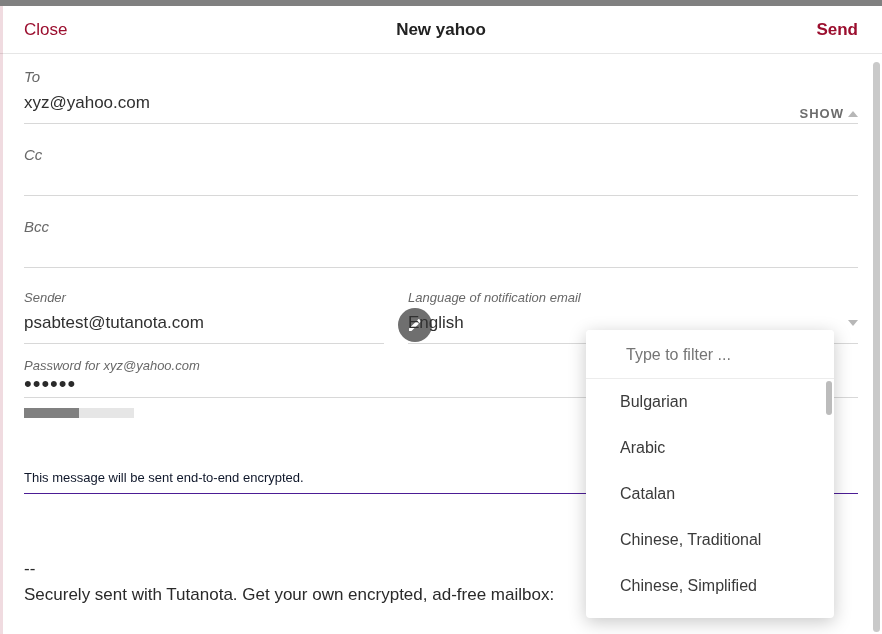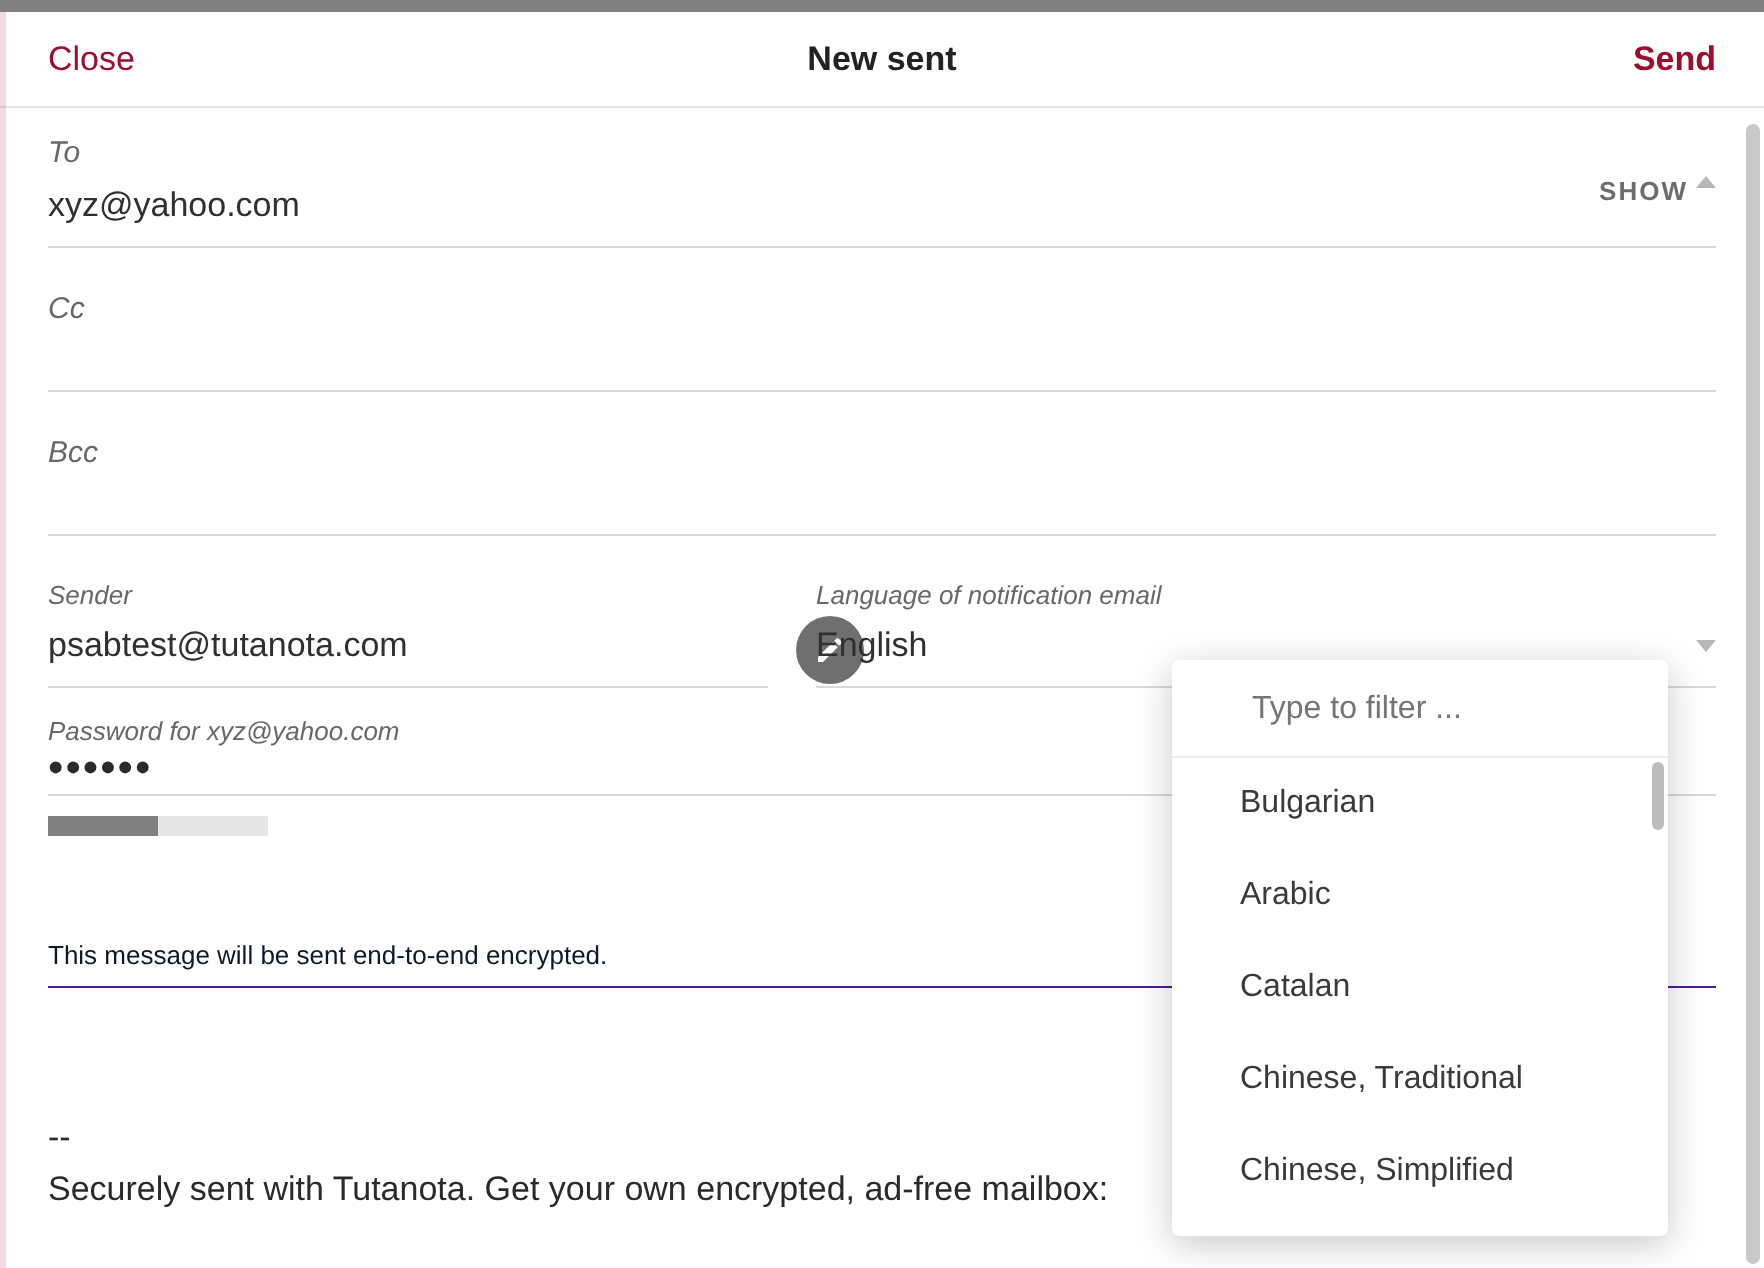--- a/index.html
+++ b/index.html
@@ -9,21 +9,21 @@
   .close { color: #9b0e2e; font-size: 17px; cursor: pointer; }
   .title { font-size: 17px; font-weight: 700; color: #222; position: absolute; left: 50%; transform: translateX(-50%); }
   .send  { color: #9b0e2e; font-size: 17px; font-weight: 700; cursor: pointer; }
   .content { position: relative; height: 580px; padding: 14px 24px 0 24px; overflow: hidden; }
   .scrollbar { position: absolute; right: 2px; top: 56px; width: 7px; height: 570px; background: #c9c9c9; border-radius: 4px; }
   .label { font-size: 15px; font-style: italic; color: #686868; margin-bottom: 2px; }
   .small-label { font-size: 13px; font-style: italic; color: #686868; margin-bottom: 2px; }
   .line-field { border: none; border-bottom: 1px solid #d8d8d8; width: 100%; font-size: 17px; padding: 6px 0 10px 0; background: transparent; color: #303030; outline: none; }
   .line-field.empty { padding: 2px 0 8px 0; }
   .to-row { position: relative; }
-  .show { position: absolute; right: 0; top: 20px; font-size: 13px; font-weight: 700; letter-spacing: 1px; color: #6d6d6d; cursor: pointer; display: flex; gap: 4px; }
+  .show { position: absolute; right: 0; top: 38px; font-size: 13px; font-weight: 700; letter-spacing: 1px; color: #6d6d6d; cursor: pointer; display: flex; align-items: center; gap: 4px; }
   .tri-up { width: 0; height: 0; border-left: 5px solid transparent; border-right: 5px solid transparent; border-bottom: 6px solid #b7b7b7; display: inline-block; }
   .block { margin-top: 22px; }
   .two-col { display: flex; gap: 24px; align-items: flex-end; margin-top: 22px; }
   .sender-col { flex: 0 0 360px; position: relative; }
   .lang-col   { flex: 1; position: relative; }
   .edit-btn { position: absolute; right: -48px; bottom: 2px; width: 34px; height: 34px; border-radius: 50%; background: #6f6f6f; display: flex; align-items: center; justify-content: center; cursor: pointer; }
   .edit-btn svg { width: 16px; height: 16px; fill: #fff; }
   .lang-select { display: flex; align-items: center; justify-content: space-between; border-bottom: 1px solid #d8d8d8; padding: 6px 0 10px 0; cursor: pointer; }
   .lang-val { font-size: 17px; color: #303030; }
   .tri-down { width: 0; height: 0; border-left: 5px solid transparent; border-right: 5px solid transparent; border-top: 6px solid #b7b7b7; display: inline-block; }
@@ -43,21 +43,21 @@
   .left-edge { position: absolute; left: 0; top: 0; bottom: 0; width: 3px; background: #9b0e2e; opacity: 0.15; }
 </style>
 </head>
 <body>
 
 <div class="shell">
   <div class="left-edge"></div>
 
   <div class="header">
     <span class="close">Close</span>
-    <span class="title">New sent</span>
+    <span class="title">New yahoo</span>
     <span class="send">Send</span>
   </div>
 
   <div class="content">
 
     <div class="to-row">
       <div class="label">To</div>
       <input class="line-field" value="xyz@yahoo.com" style="">
       <div class="show">
         <span>SHOW</span>

